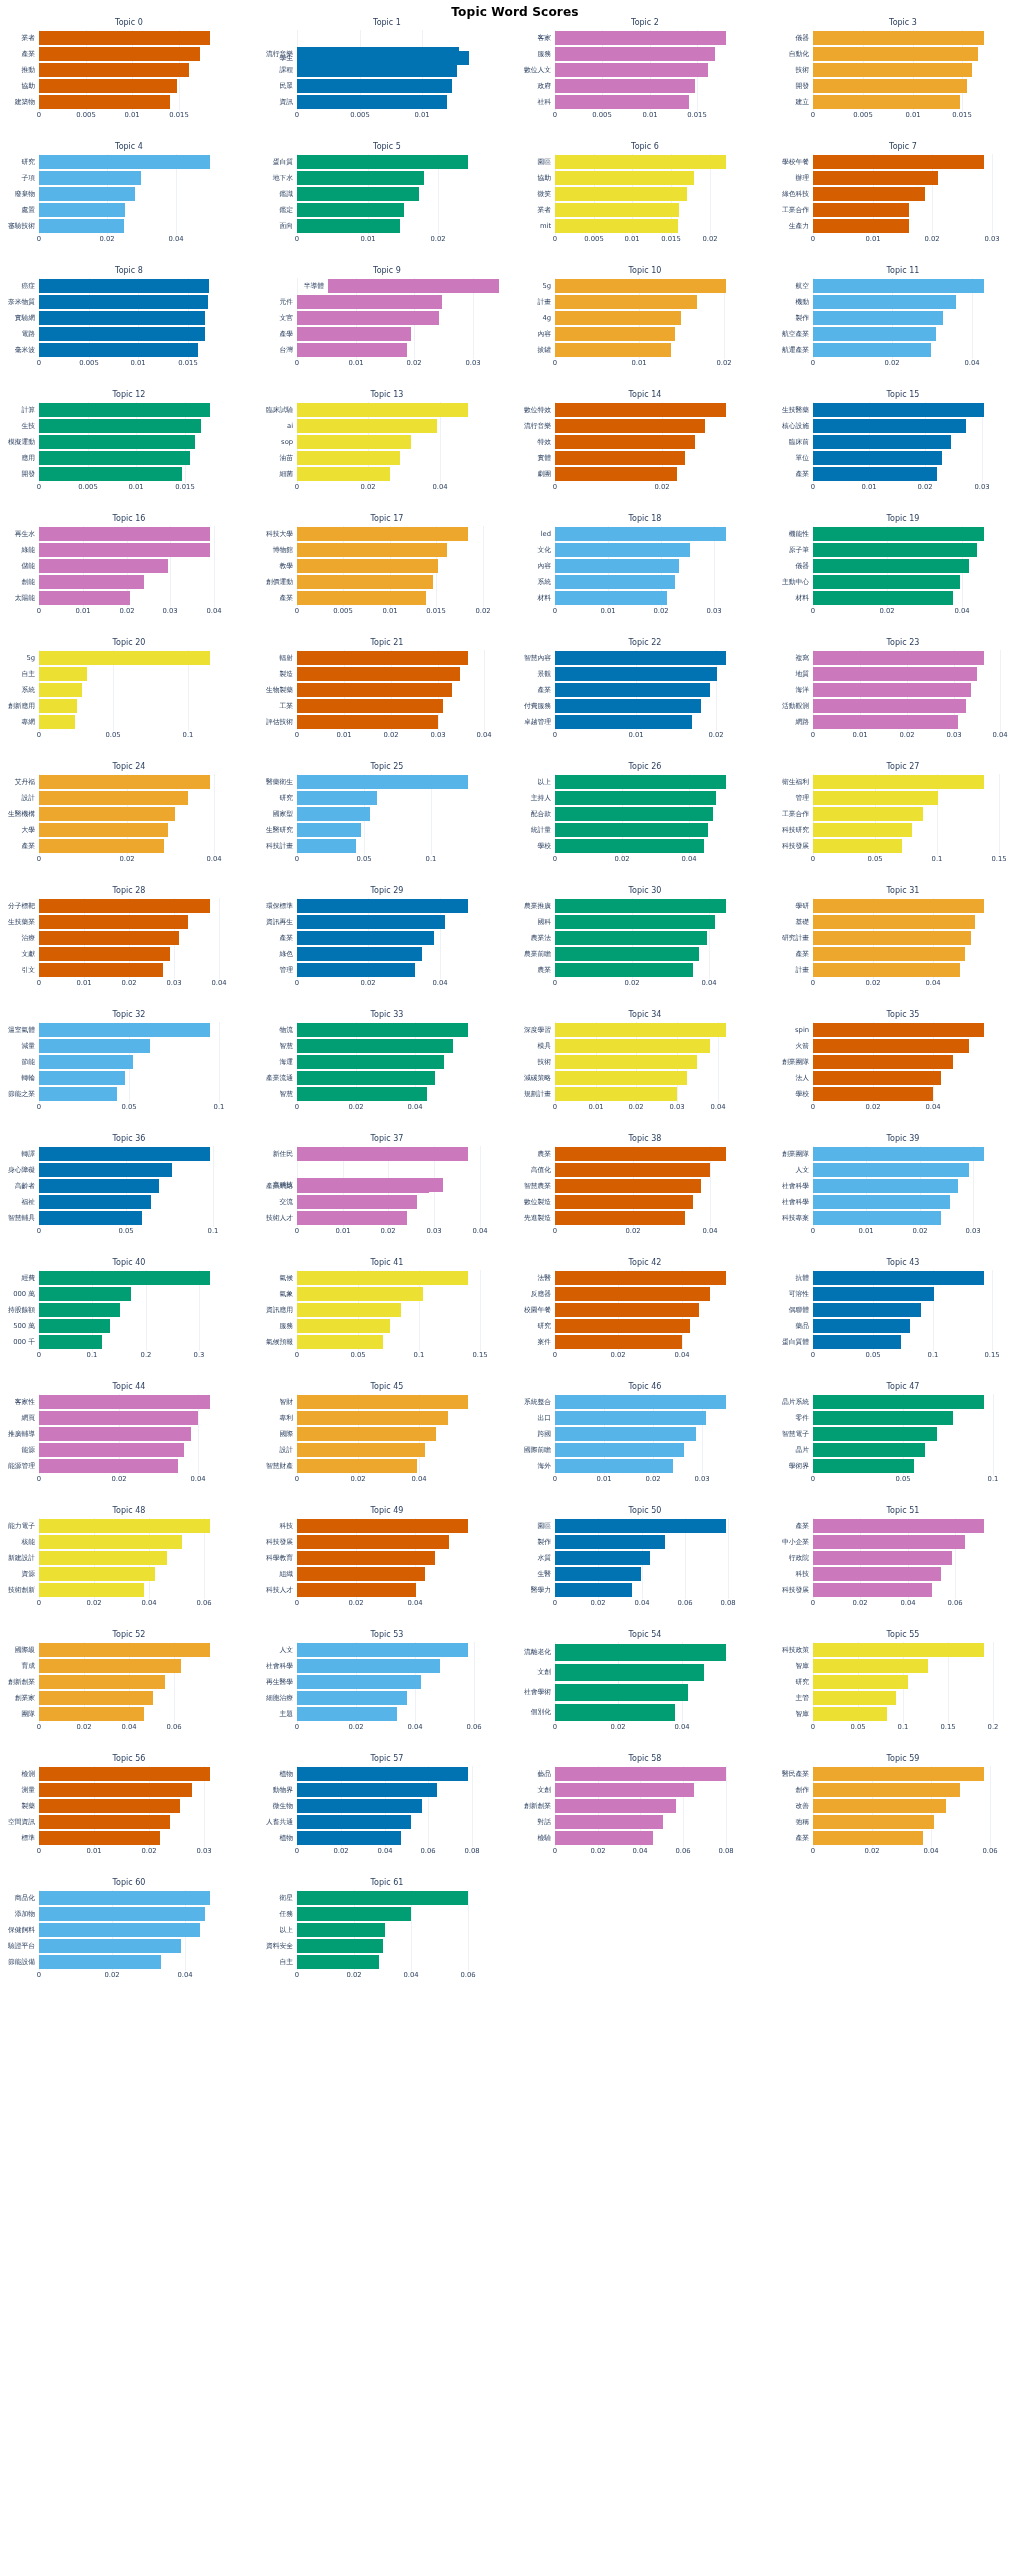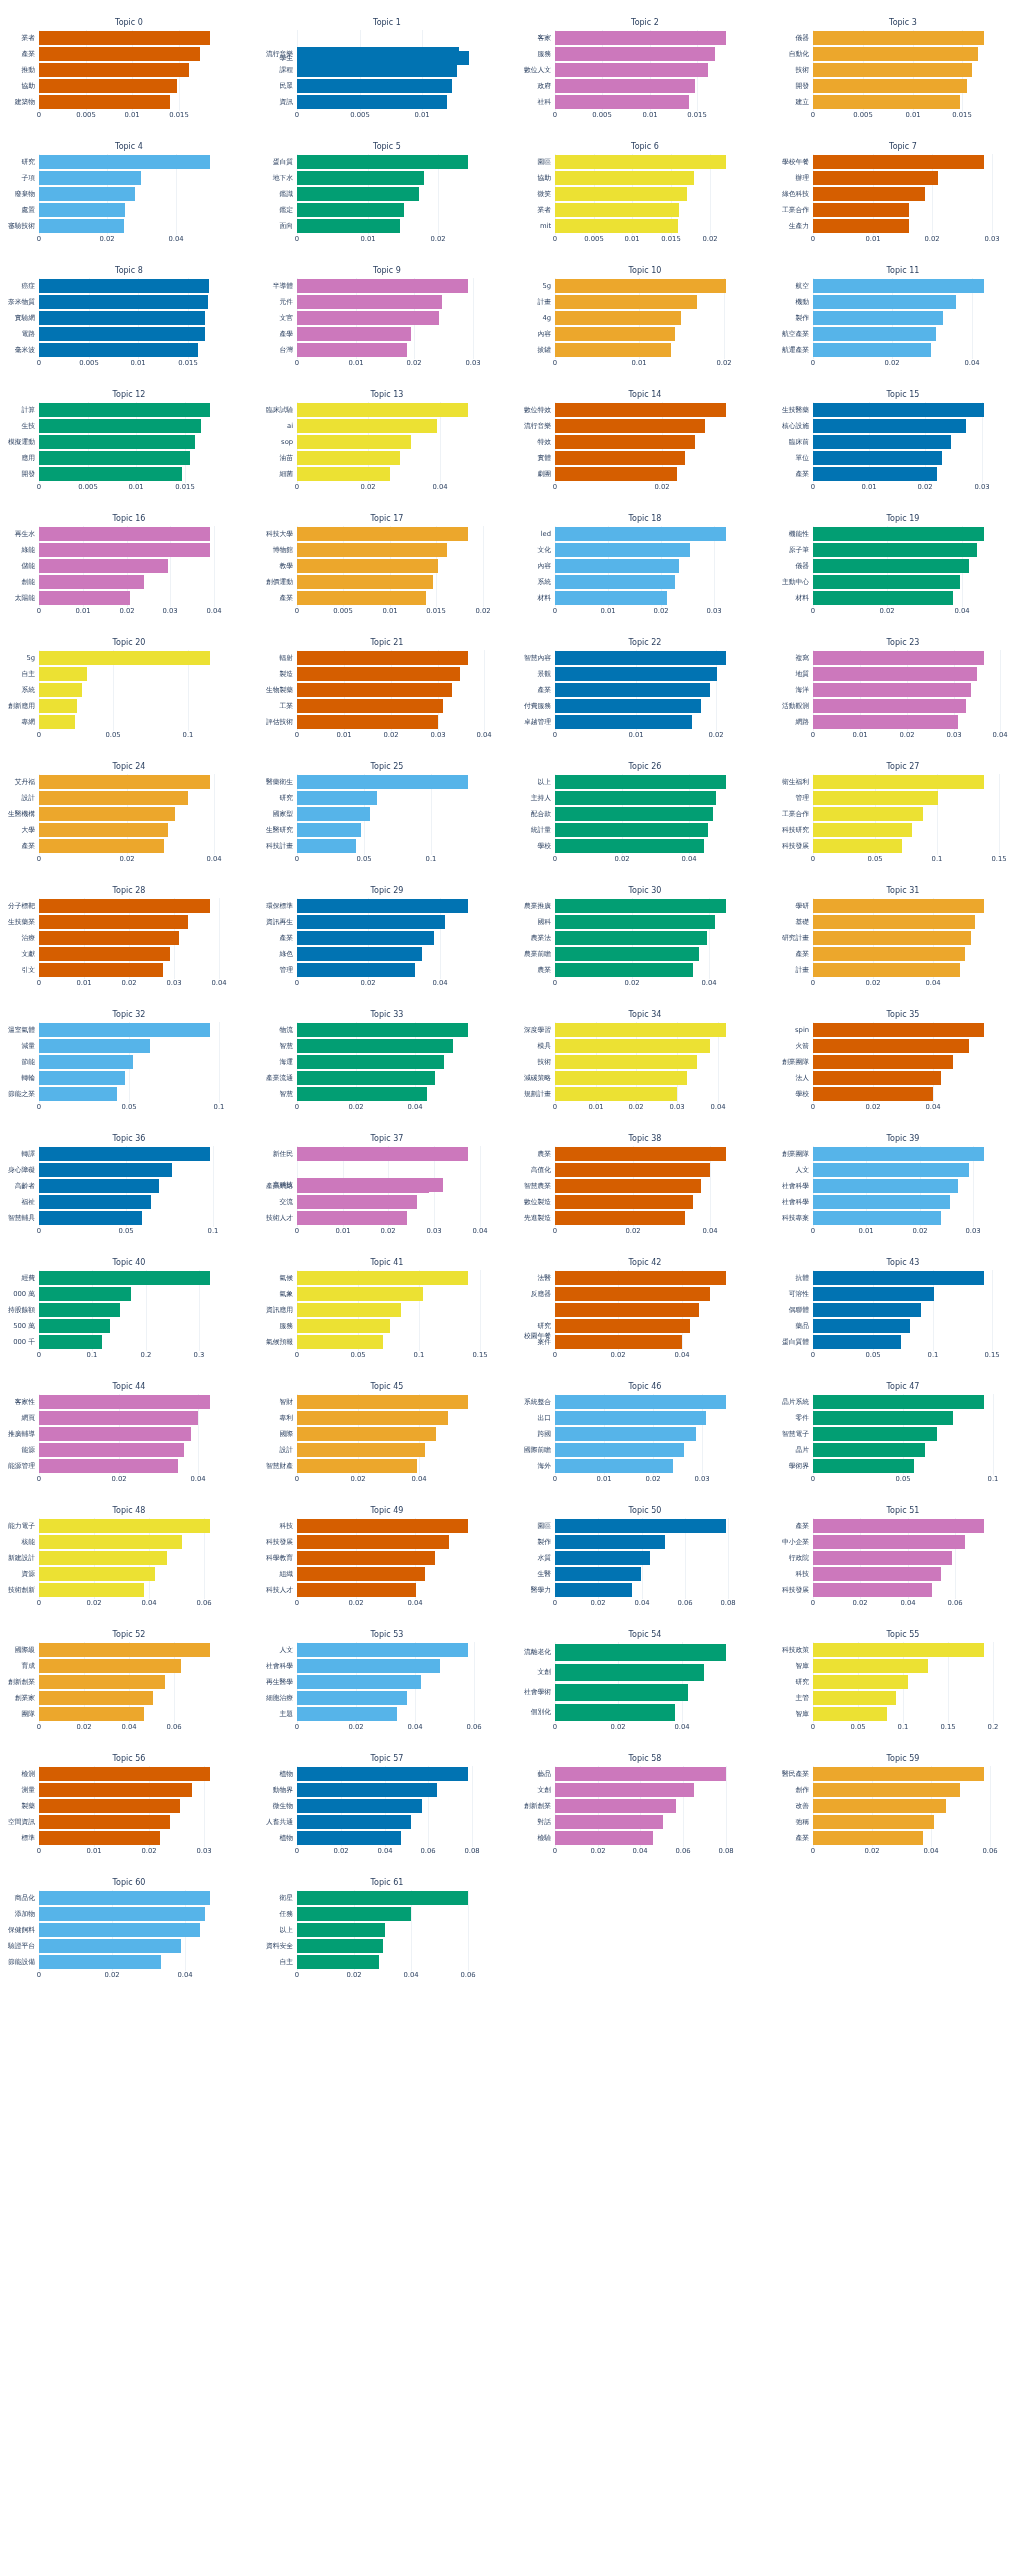--- a/index.html
+++ b/index.html
@@ -98,20 +98,21 @@
     color:#2a3f5f;
     transform:translateX(-50%);
     white-space:nowrap;
   }
 </style>
 </head>
 <body>
 
 <div id="page">
 
+  <div class="main-title">Topic Word Scores</div>
 
   <div class="grid">
       <div class="cell">
         <div class="sub-title">Topic 0</div>
         <div class="plot">
           <div class="gridlines">
             <div class="gridline zero" style="left: 0px;"></div>
             <div class="gridline" style="left: 47px;"></div>
             <div class="gridline" style="left: 93px;"></div>
             <div class="gridline" style="left: 140px;"></div>
@@ -457,21 +458,21 @@
       <div class="cell">
         <div class="sub-title">Topic 9</div>
         <div class="plot">
           <div class="gridlines">
             <div class="gridline zero" style="left: 0px;"></div>
             <div class="gridline" style="left: 59px;"></div>
             <div class="gridline" style="left: 117px;"></div>
             <div class="gridline" style="left: 176px;"></div>
           </div>
           <div class="rows">
-            <div class="row" style="top: 0px; height: 16px;">
+            <div class="row" style="top: 0px; height: 16px; margin-left: 31px;">
               <div class="ylabel" style="height: 16px; line-height: 16px;">半導體</div>
               <div class="bar" style="width: 171px; background: rgb(204, 120, 188); height: 13.5px; top: 1.3px;"></div>
             </div>
             <div class="row" style="top: 16px; height: 16px;">
               <div class="ylabel" style="height: 16px; line-height: 16px; margin-left: 13px;">元件</div>
               <div class="bar" style="width: 145px; background: rgb(204, 120, 188); height: 13.5px; top: 1.3px;"></div>
             </div>
             <div class="row" style="top: 32px; height: 16px;">
               <div class="ylabel" style="height: 16px; line-height: 16px;">文官</div>
               <div class="bar" style="width: 142px; background: rgb(204, 120, 188); height: 13.5px; top: 1.3px;"></div>
@@ -1728,21 +1729,21 @@
           <div class="rows">
             <div class="row" style="top: 0px; height: 16px;">
               <div class="ylabel" style="height: 16px; line-height: 16px;">法醫</div>
               <div class="bar" style="width: 171px; background: rgb(213, 94, 0); height: 13.5px; top: 1.3px;"></div>
             </div>
             <div class="row" style="top: 16px; height: 16px;">
               <div class="ylabel" style="height: 16px; line-height: 16px;">反應器</div>
               <div class="bar" style="width: 155px; background: rgb(213, 94, 0); height: 13.5px; top: 1.3px;"></div>
             </div>
             <div class="row" style="top: 32px; height: 16px;">
-              <div class="ylabel" style="height: 16px; line-height: 16px; margin-top: 26px;">校園午餐</div>
+              <div class="ylabel" style="height: 16px; line-height: 16px;">校園午餐</div>
               <div class="bar" style="width: 144px; background: rgb(213, 94, 0); height: 13.5px; top: 1.3px;"></div>
             </div>
             <div class="row" style="top: 48px; height: 16px;">
               <div class="ylabel" style="height: 16px; line-height: 16px;">研究</div>
               <div class="bar" style="width: 135px; background: rgb(213, 94, 0); height: 13.5px; top: 1.3px;"></div>
             </div>
             <div class="row" style="top: 64px; height: 16px;">
               <div class="ylabel" style="height: 16px; line-height: 16px;">案件</div>
               <div class="bar" style="width: 127px; background: rgb(213, 94, 0); height: 13.5px; top: 1.3px;"></div>
             </div>

